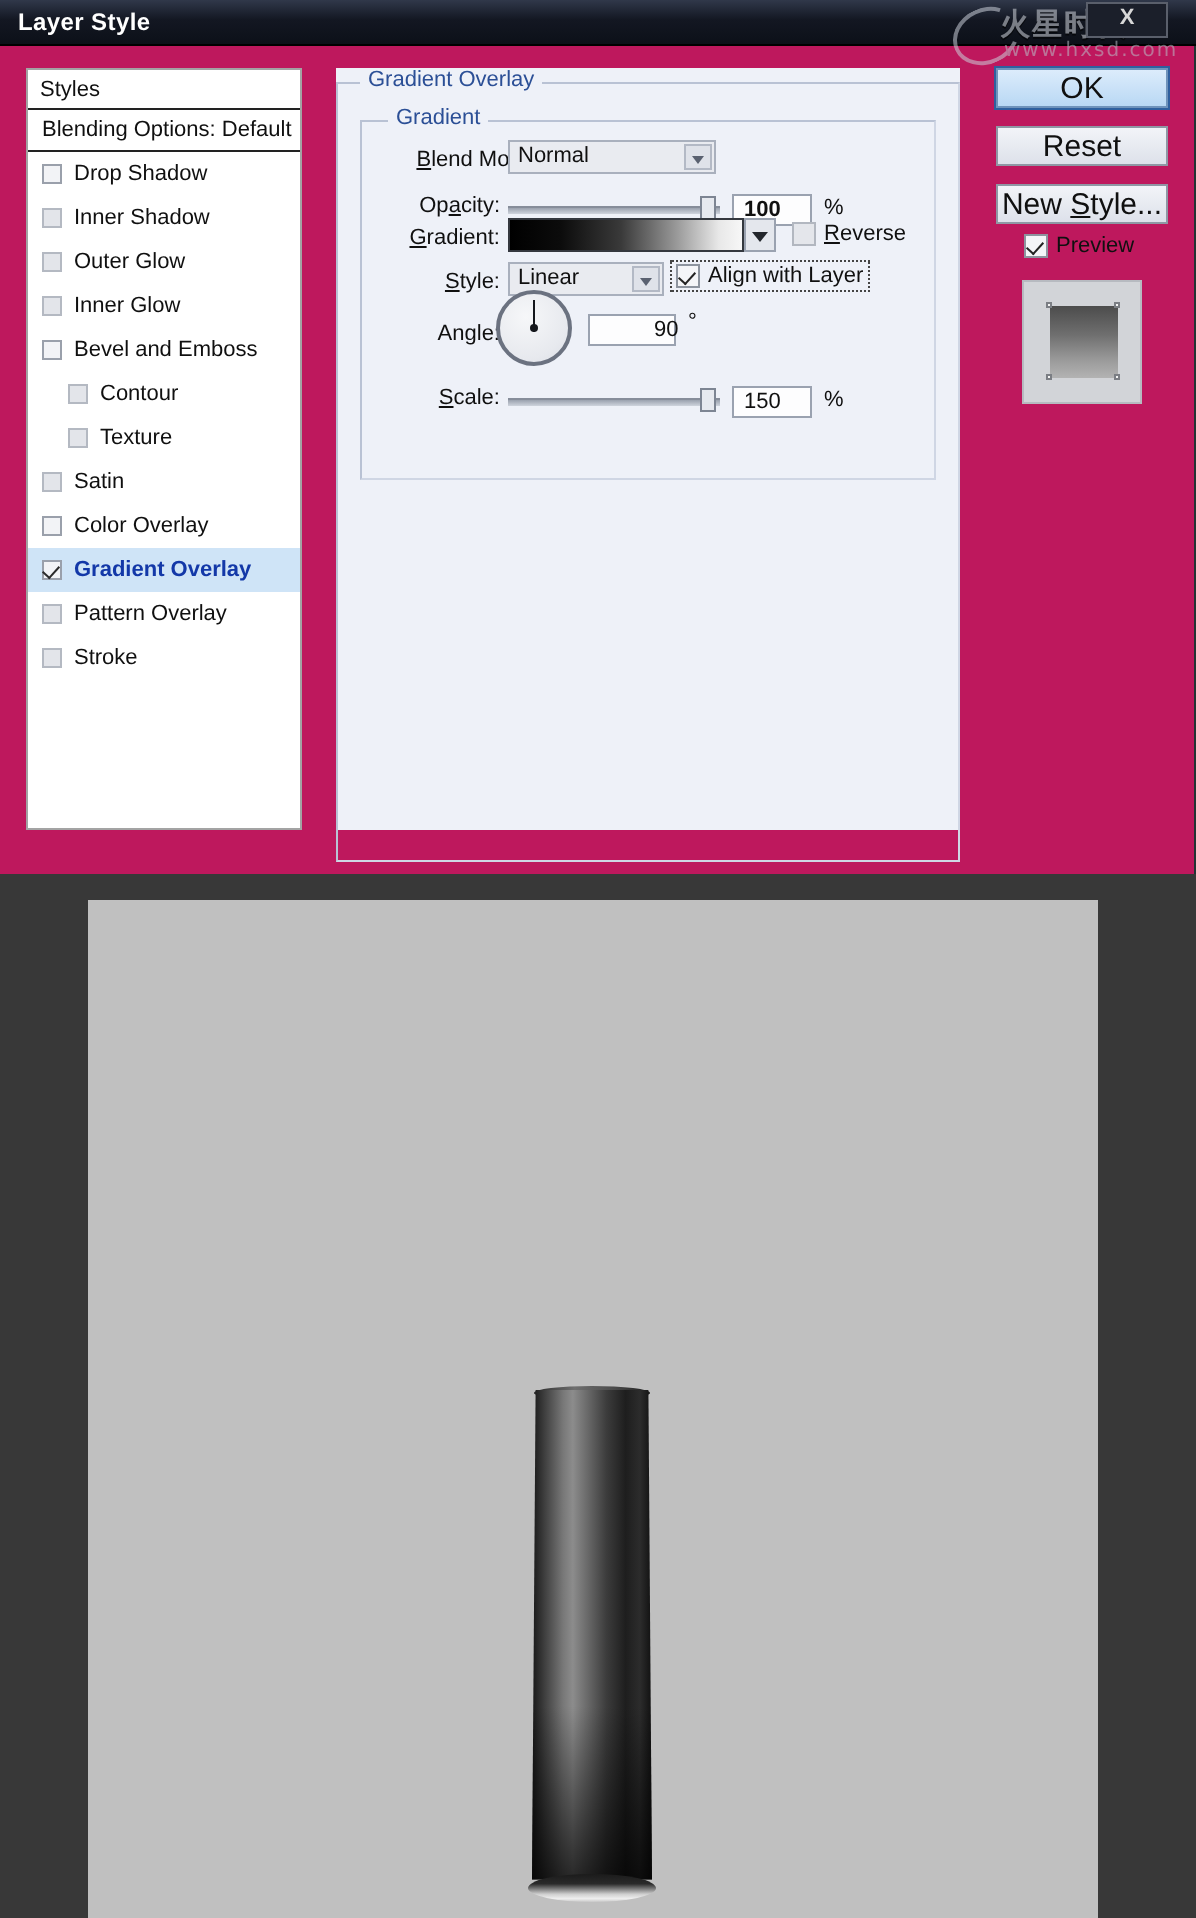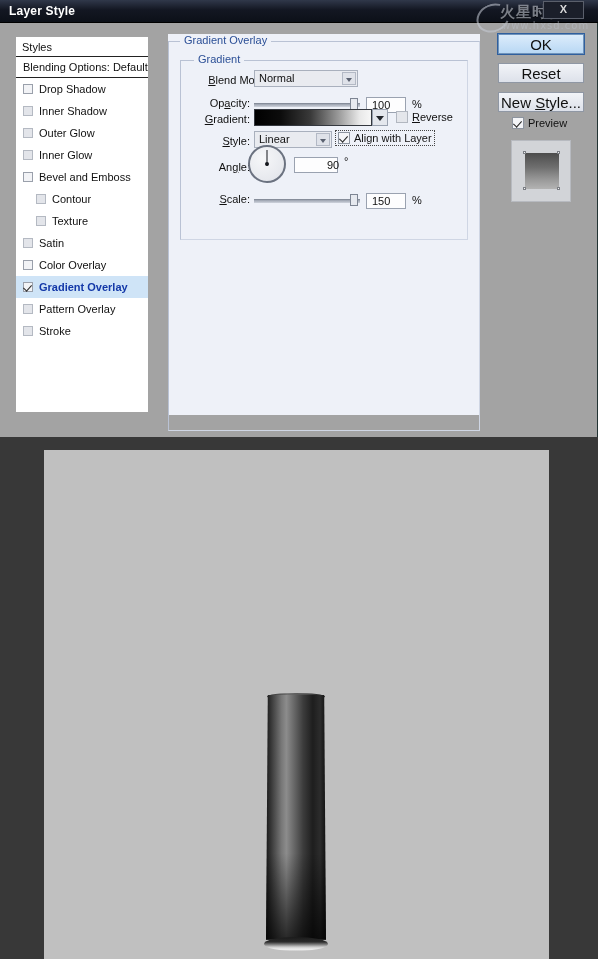--- a/index.html
+++ b/index.html
@@ -8,21 +8,21 @@
     overflow: hidden;
     background: #383838;
     font-family: "Liberation Sans", sans-serif;
   }
   #root { position: relative; width: 598px; height: 959px; }
 
   
   .dialog {
     position: absolute; left: 0; top: 0;
     width: 598px; height: 437px;
-    background: #a3a3a3;
+    background: #be185d;
     border-right: 1px solid #233;
     box-sizing: border-box;
   }
   .titlebar {
     position: absolute; left: 0; top: 0;
     width: 598px; height: 23px;
     background: linear-gradient(to bottom, #30384a 0%, #131722 45%, #0c1018 100%);
     box-sizing: border-box;
     border-bottom: 1px solid #000;
   }
@@ -67,21 +67,21 @@
     border-radius: 50%;
     border-right-color: transparent;
     transform: rotate(-25deg);
   }
 
   
   .styles-panel {
     position: absolute; left: 13px; top: 34px;
     width: 138px; height: 381px;
     background: #ffffff;
-    border: 3px solid #a3a3a3;
+    border: 1px solid #a3a3a3;
     box-sizing: border-box;
   }
   .styles-head {
     height: 20px; line-height: 20px;
     padding-left: 6px;
     font-size: 11px; color: #101010;
     border-bottom: 1px solid #222;
     background: #fff;
     box-sizing: border-box;
   }
@@ -435,21 +435,21 @@
 
       <div class="lbl" style="left:16px; top:40px; width:86px;"><u>B</u><span>lend Mode:</span></div>
       <div class="combo" style="left:86px; top:36px; width:104px; height:17px;">
         <span>Normal</span>
         <span class="arrow"></span>
       </div>
 
       <div class="lbl" style="left:16px; top:63px; width:66px;"><span>Op</span><u>a</u><span>city:</span></div>
       <div class="slider-track" style="left:86px; top:69px; width:106px;"></div>
       <div class="slider-thumb" style="left:182px; top:64px;"></div>
-      <div class="numbox" style="left:198px; top:63px; width:40px; height:16px;">100</div>
+      <div class="numbox" style="left:198px; top:63px; width:40px; height:16px;font-weight:bold;">100</div>
       <div class="unit" style="left:244px; top:64px;">%</div>
 
       <div class="lbl" style="left:16px; top:79px; width:66px;"><u>G</u><span>radient:</span></div>
       <div class="grad-swatch" style="left:86px; top:75px; width:118px; height:17px;"></div>
       <div class="grad-arrow" style="left:204px; top:75px;"></div>
       <div class="chk" style="left:228px; top:77px;">
         <span class="box dim"></span>
         <span><u>R</u><span>everse</span></span>
       </div>
 

